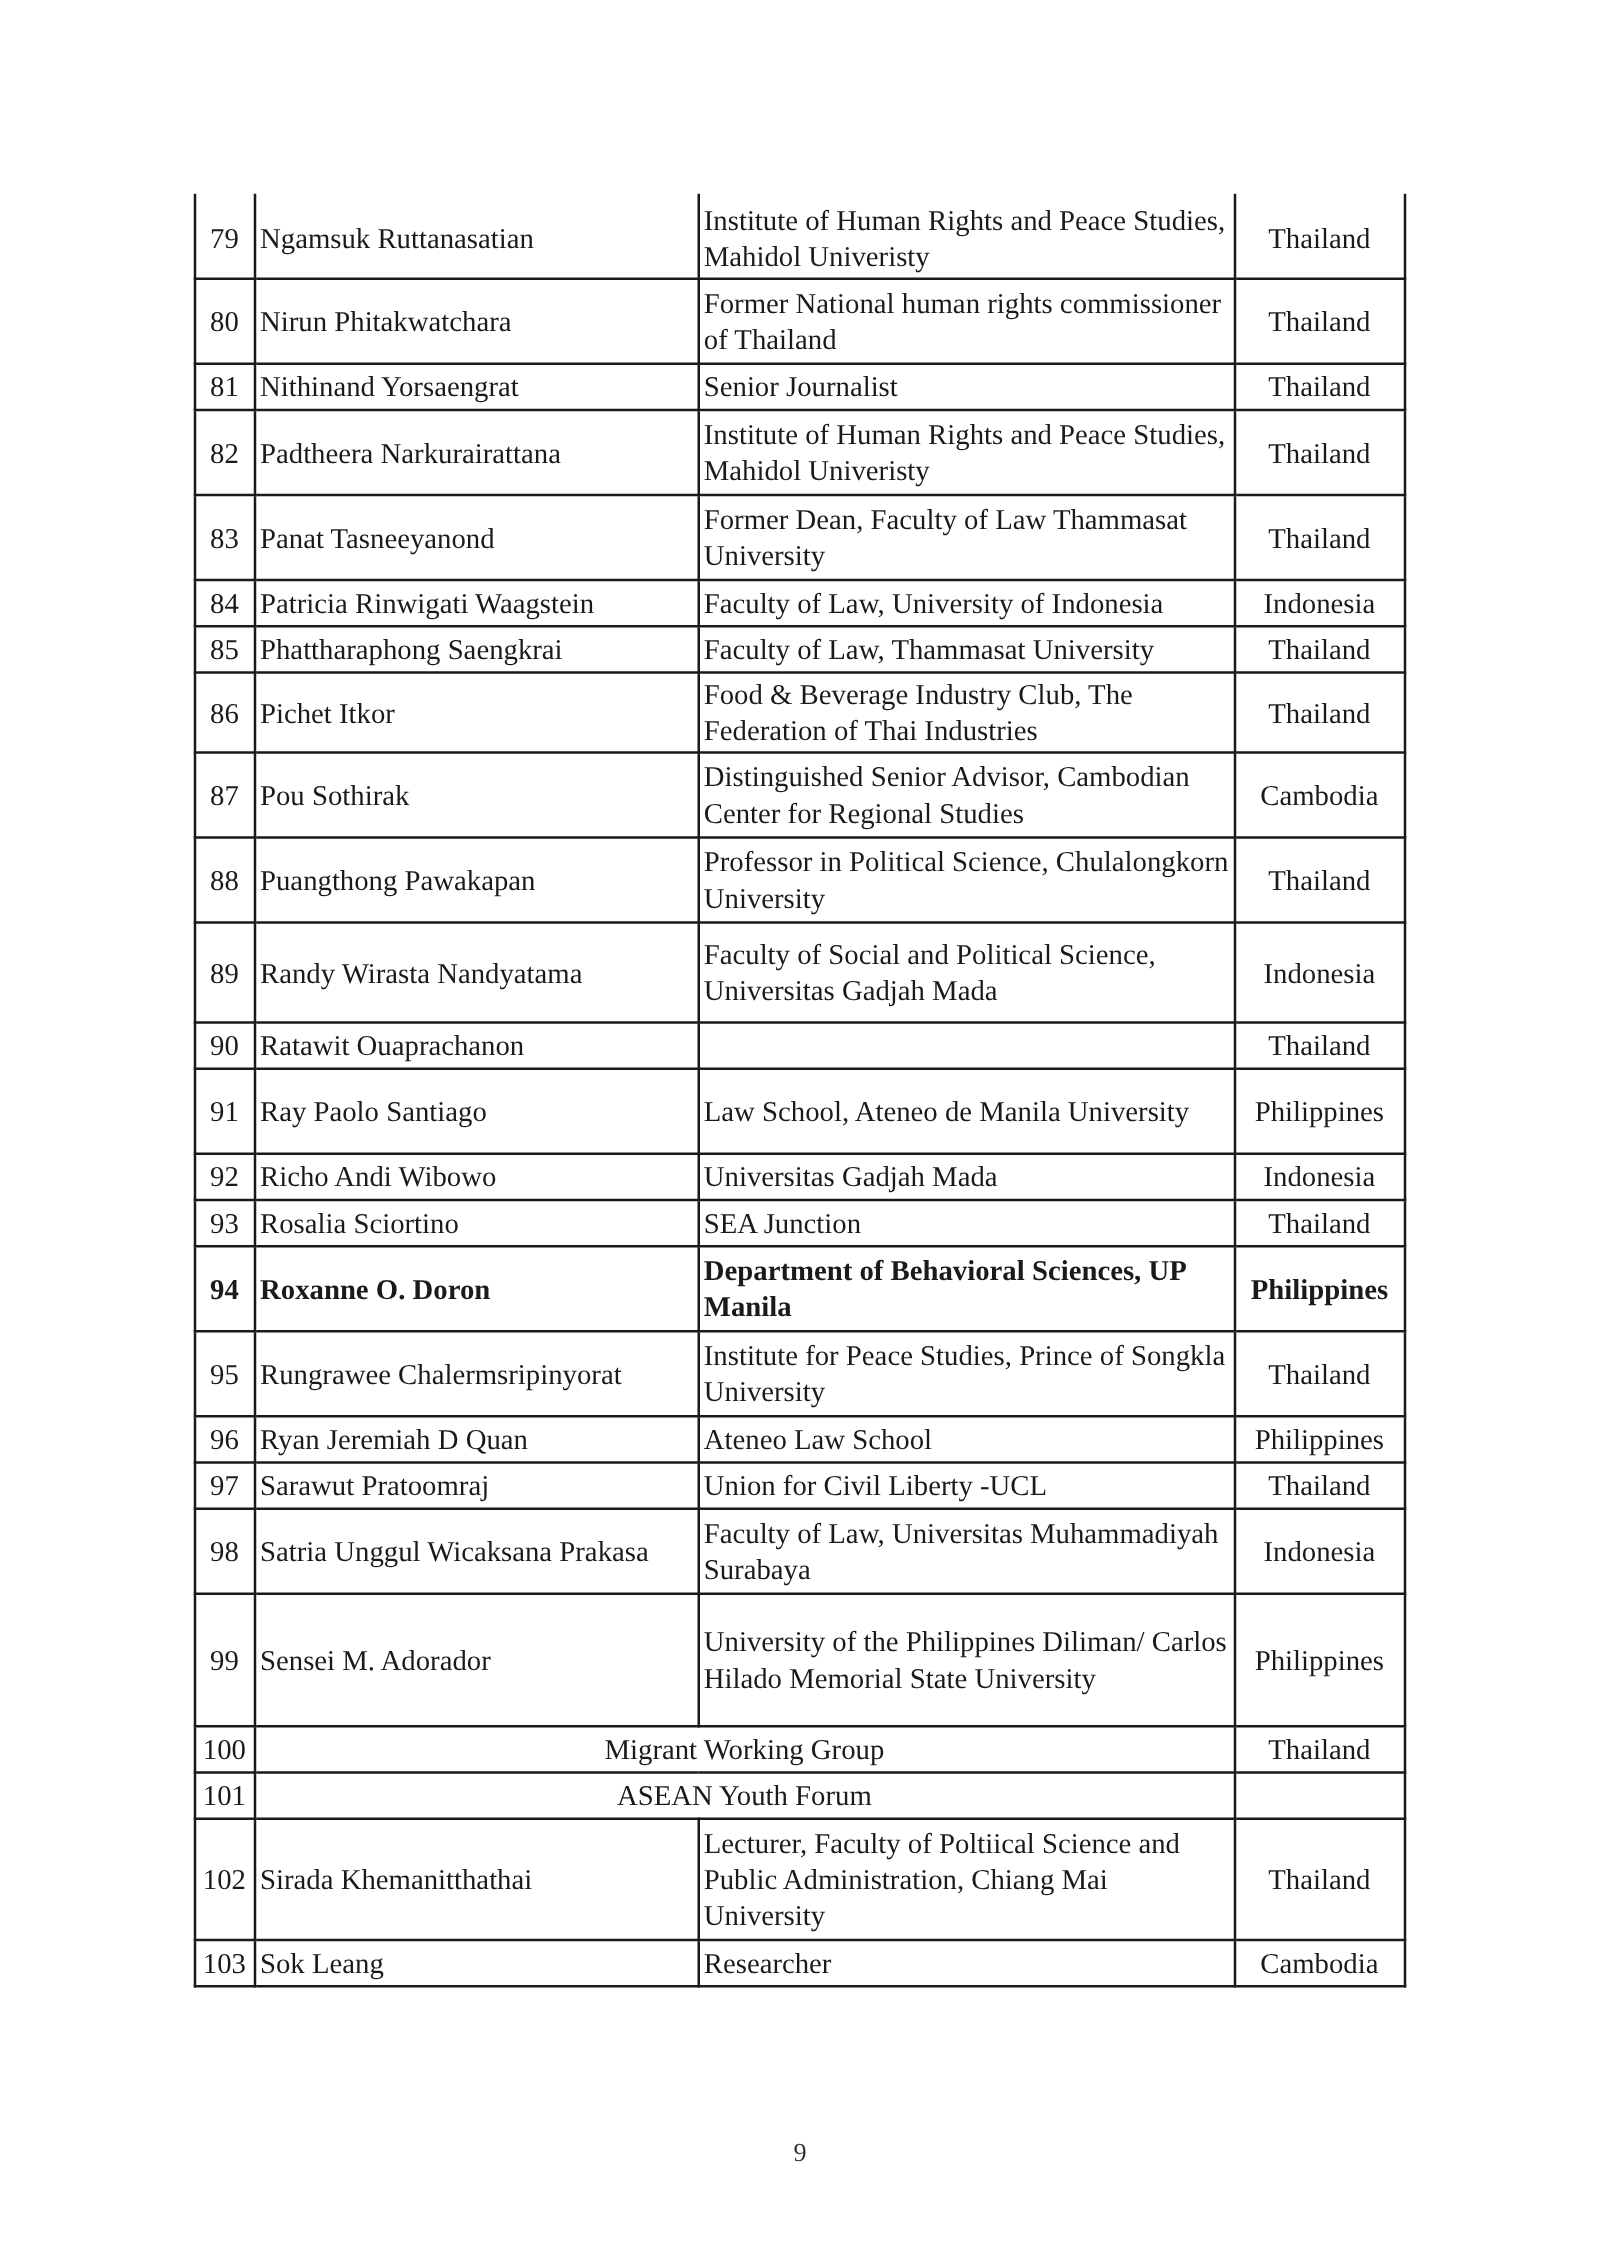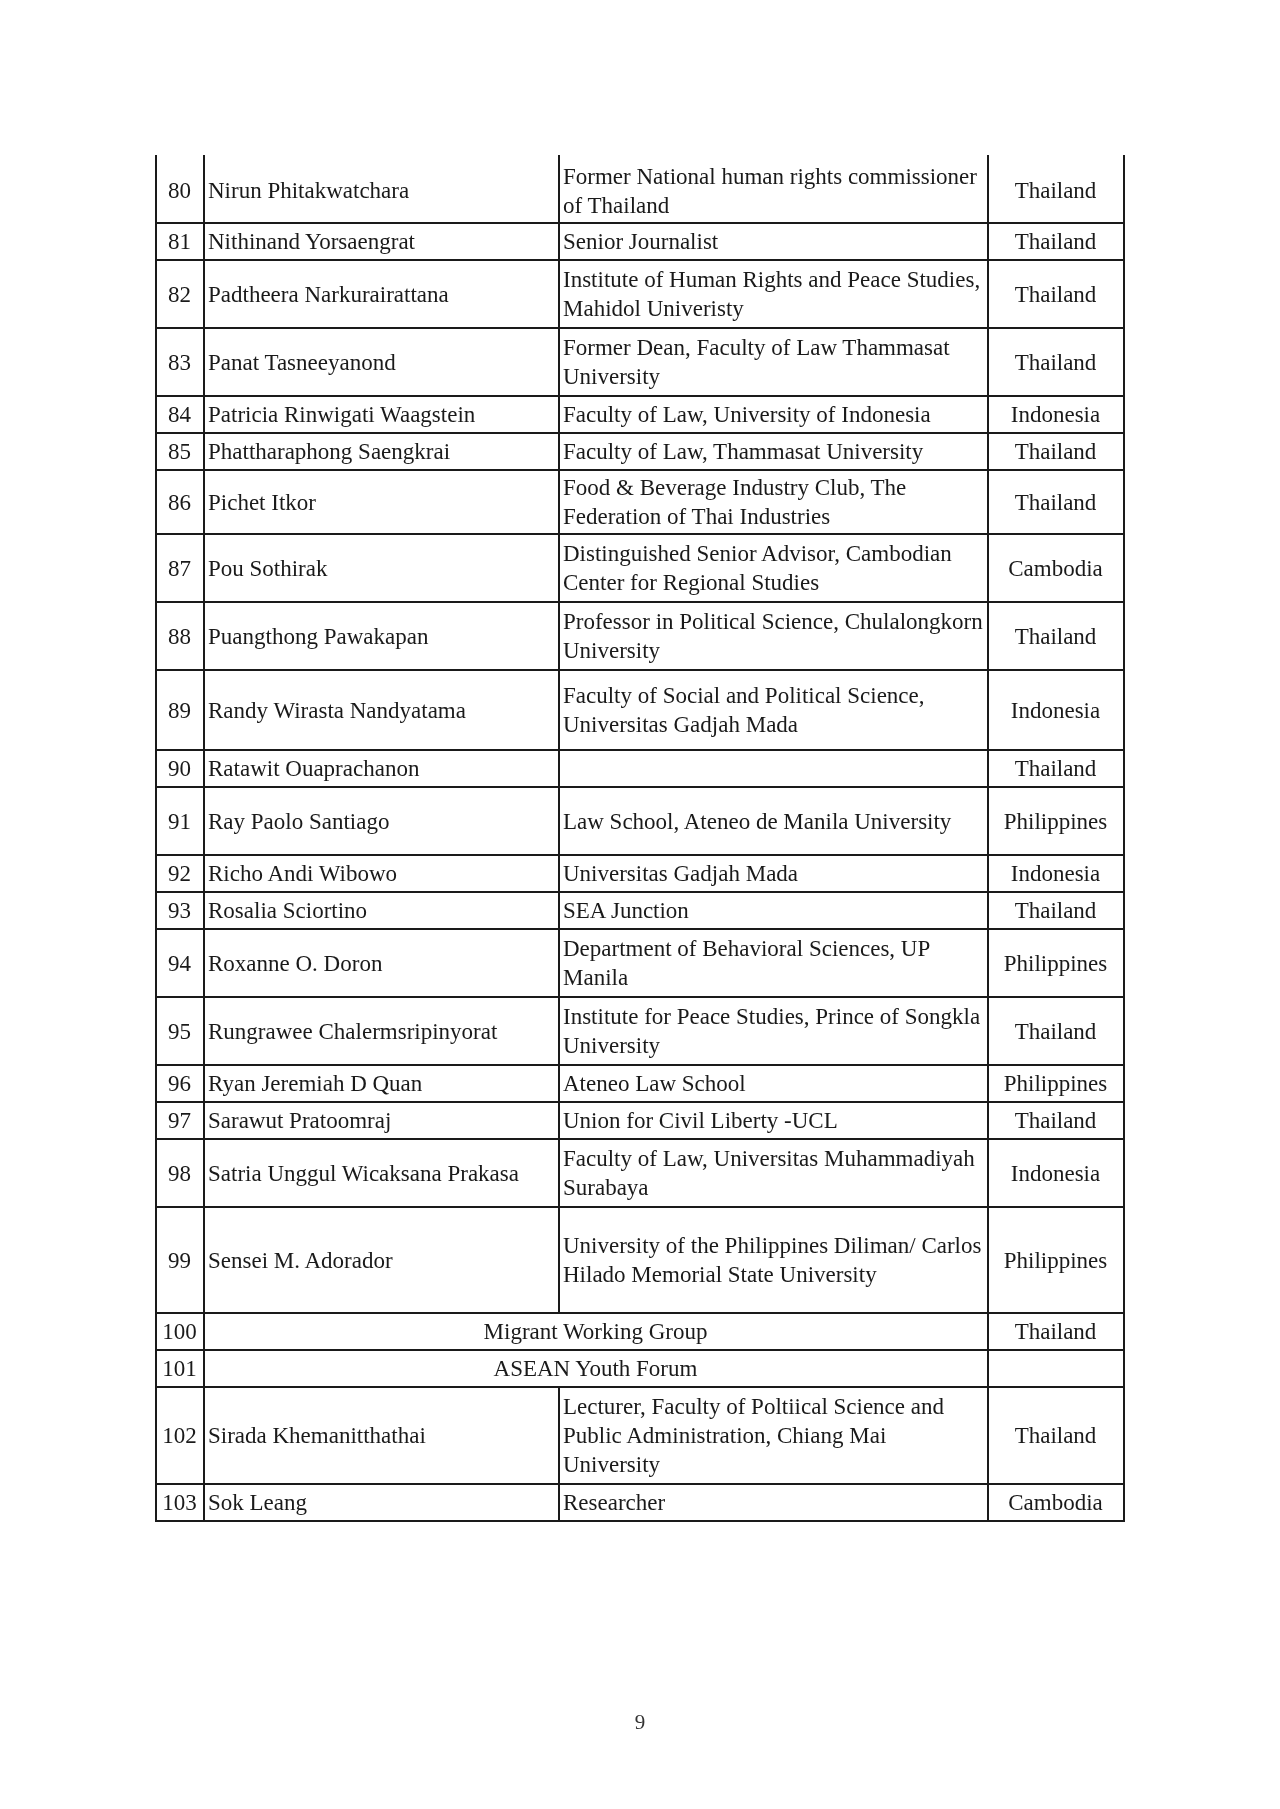--- a/index.html
+++ b/index.html
@@ -69,20 +69,26 @@
 <div class="page">
   <table class="roster">
     <colgroup>
       <col class="c-no">
         <col class="c-name">
         <col class="c-aff">
         <col class="c-country">
     </colgroup>
     <tbody id="roster-body">
         <tr style="height: 68px;">
+          <td class="no">79</td>
+          <td class="name">Ngamsuk Ruttanasatian</td>
+          <td class="aff">Institute of Human Rights and Peace Studies, Mahidol Univeristy</td>
+          <td class="country">Thailand</td>
+        </tr>
+        <tr style="height: 68px;">
           <td class="no">80</td>
           <td class="name">Nirun Phitakwatchara</td>
           <td class="aff">Former National human rights commissioner of Thailand</td>
           <td class="country">Thailand</td>
         </tr>
         <tr style="height: 37px;">
           <td class="no">81</td>
           <td class="name">Nithinand Yorsaengrat</td>
           <td class="aff">Senior Journalist</td>
           <td class="country">Thailand</td>
@@ -152,21 +158,21 @@
           <td class="name">Richo Andi Wibowo</td>
           <td class="aff">Universitas Gadjah Mada</td>
           <td class="country">Indonesia</td>
         </tr>
         <tr style="height: 37px;">
           <td class="no">93</td>
           <td class="name">Rosalia Sciortino</td>
           <td class="aff">SEA Junction</td>
           <td class="country">Thailand</td>
         </tr>
-        <tr style="height: 68px;">
+        <tr style="height: 68px; font-weight: bold;">
           <td class="no">94</td>
           <td class="name">Roxanne O. Doron</td>
           <td class="aff">Department of Behavioral Sciences, UP Manila</td>
           <td class="country">Philippines</td>
         </tr>
         <tr style="height: 68px; padding-left: 24px;">
           <td class="no">95</td>
           <td class="name">Rungrawee Chalermsripinyorat</td>
           <td class="aff">Institute for Peace Studies, Prince of Songkla University</td>
           <td class="country">Thailand</td>

